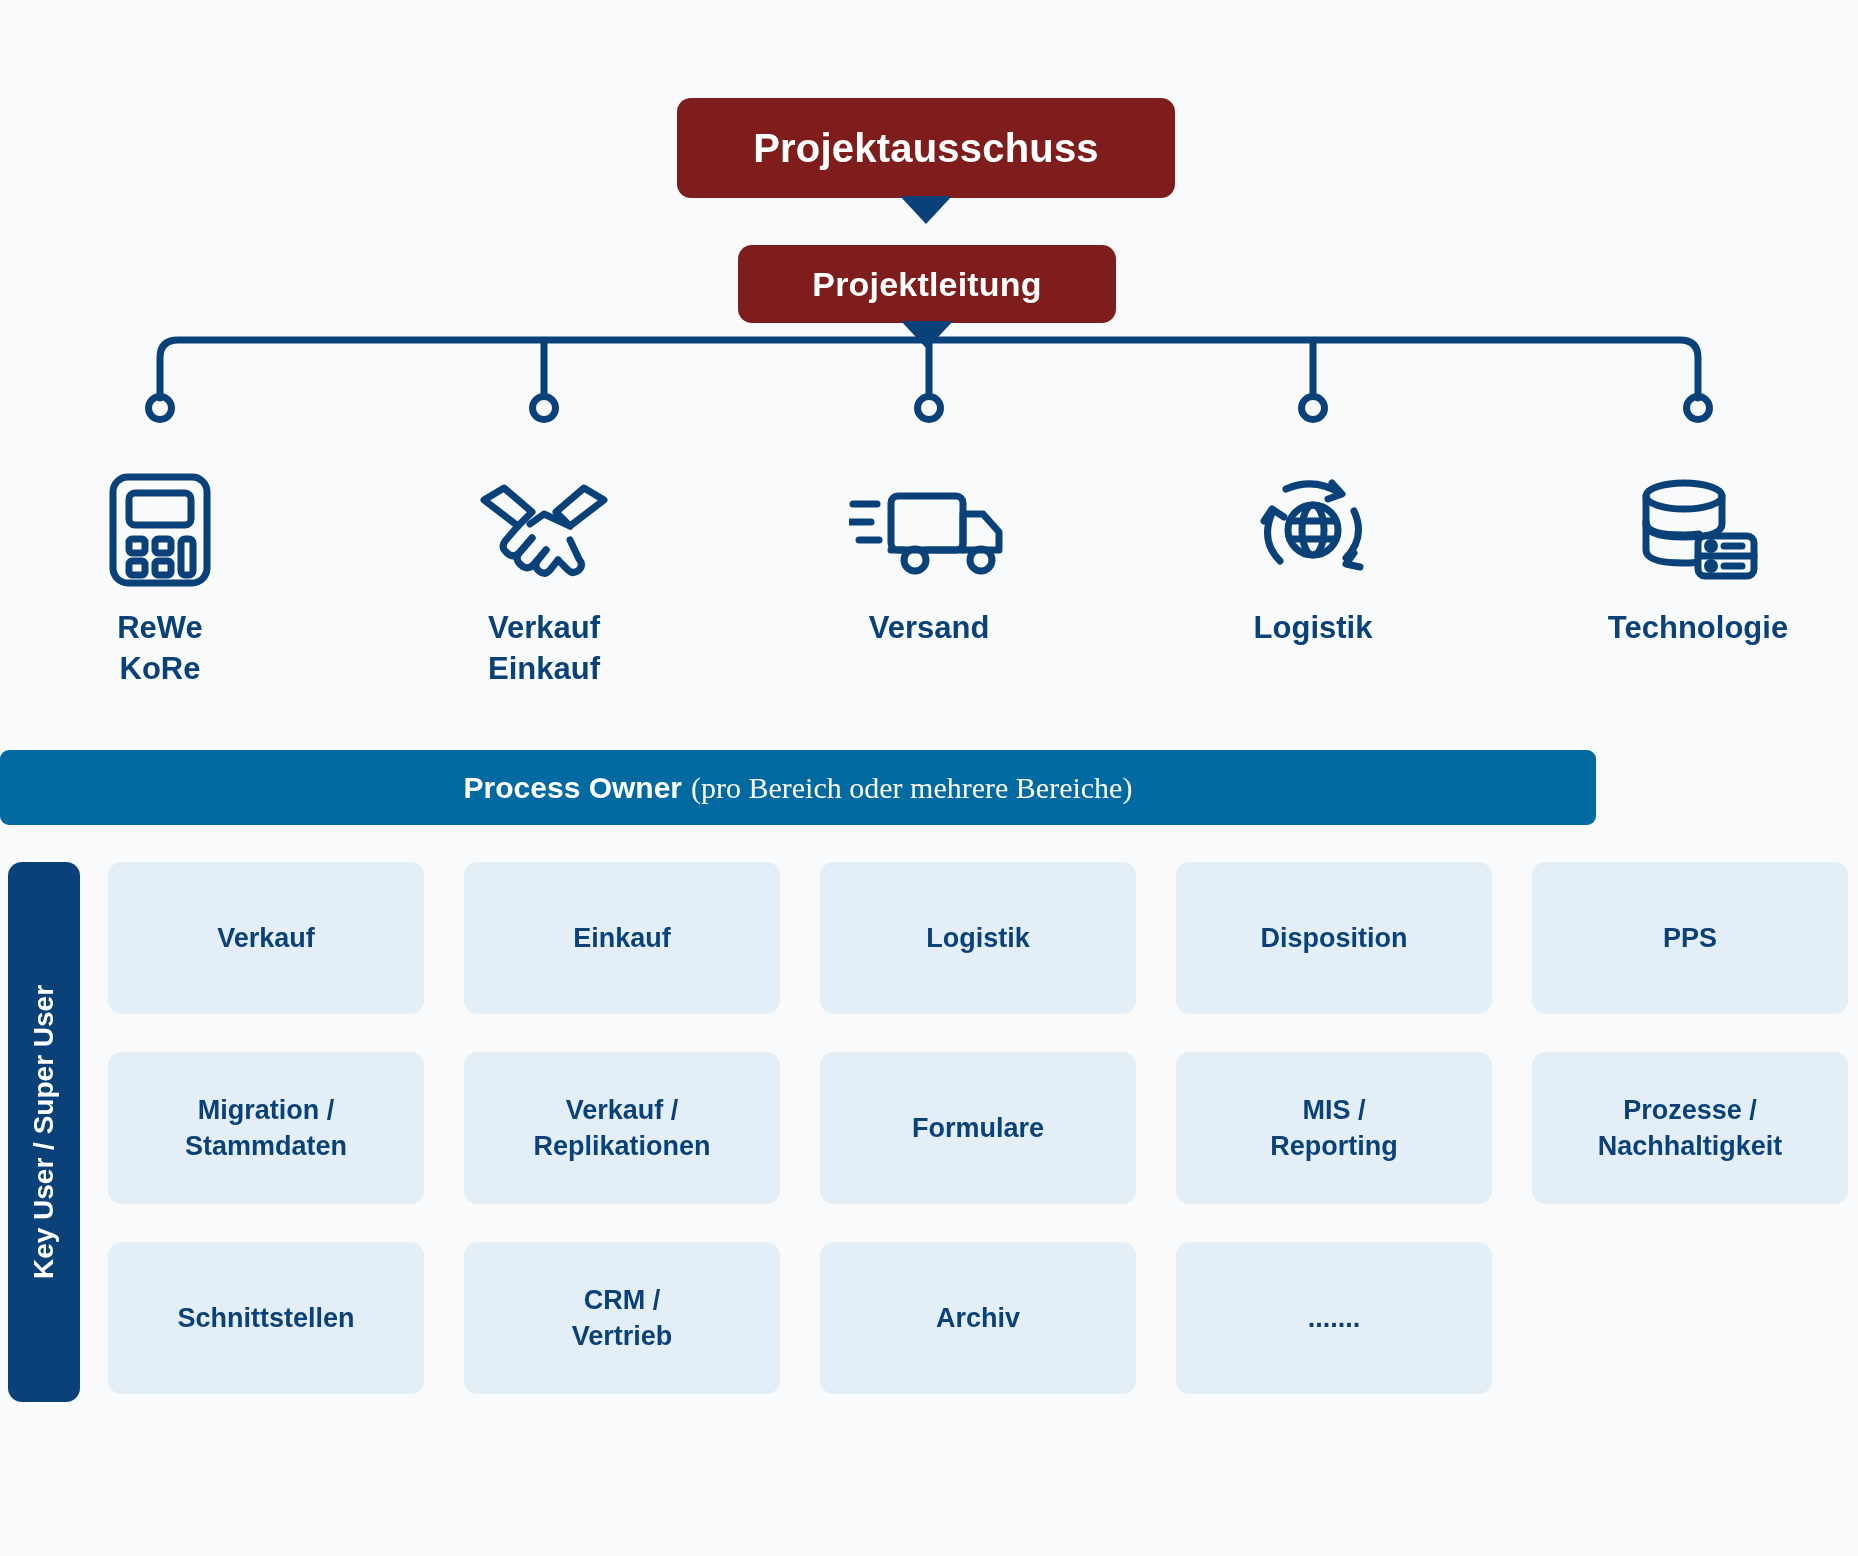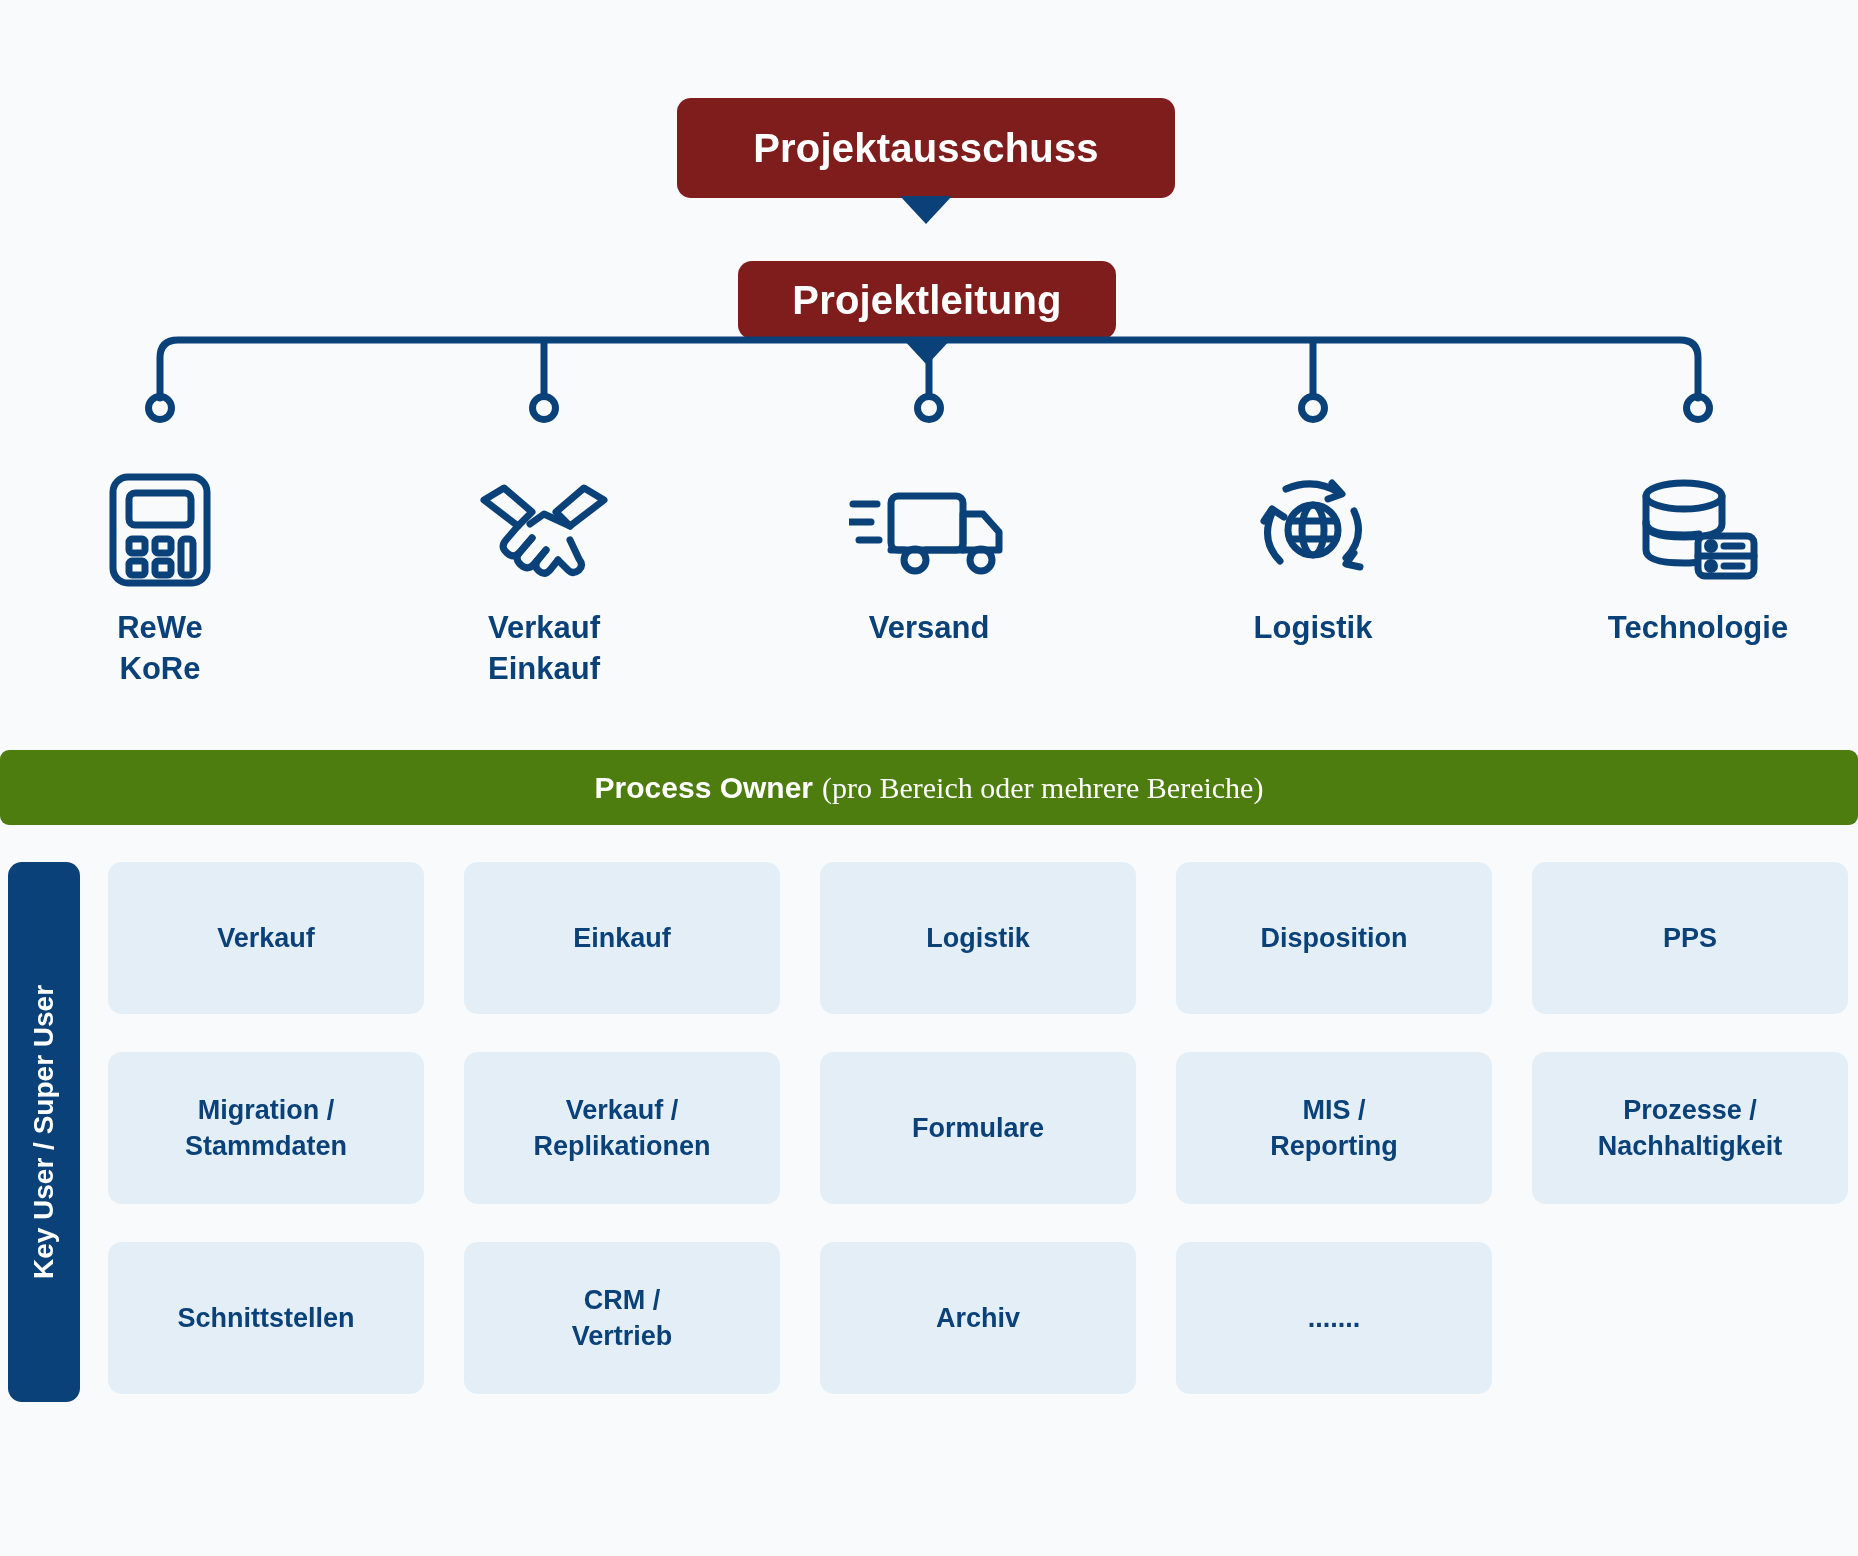--- a/index.html
+++ b/index.html
@@ -32,22 +32,22 @@
     width: 0; height: 0;
     border-left: 26px solid transparent;
     border-right: 26px solid transparent;
     border-top: 28px solid #0a4178;
   }
   #box-ausschuss {
     left: 677px; top: 98px; width: 498px; height: 100px;
     font-size: 40px;
   }
   #box-leitung {
-    left: 738px; top: 261px; width: 378px; height: 78px;
-    font-size: 40px;
+    left: 738px; top: 245px; width: 378px; height: 78px;
+    font-size: 34px;
   }
 
   
   #connector { position: absolute; left: 0; top: 330px; width: 1858px; height: 130px; }
 
   
   .branch {
     position: absolute;
     width: 300px;
     top: 470px;
@@ -68,22 +68,22 @@
     font-weight: bold;
     line-height: 1.32;
     text-align: center;
     white-space: pre-line;
   }
 
   
   #process-owner {
     position: absolute;
     left: 0px; top: 750px;
-    width: 1858px; height: 75px;
-    background: #4d7c0f;
+    width: 1596px; height: 75px;
+    background: #0369a1;
     border-radius: 9px;
     color: #ffffff;
     display: flex;
     align-items: center;
     justify-content: center;
     font-size: 30px;
   }
   #process-owner .po-strong { font-weight: bold; }
   #process-owner .po-rest { font-weight: normal; margin-left: 9px; font-family: Liberation Serif, serif; }
 

